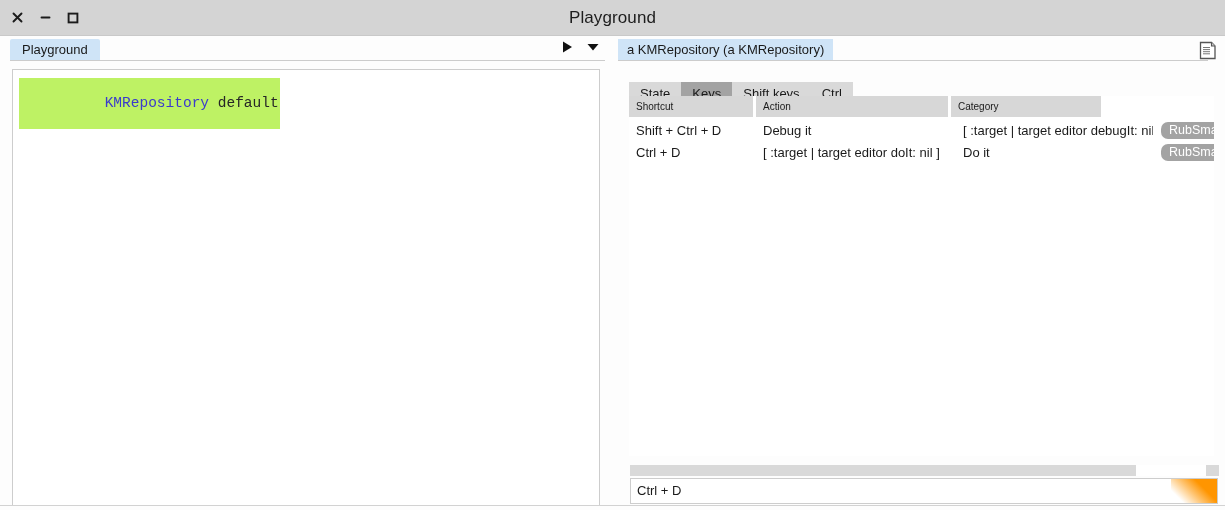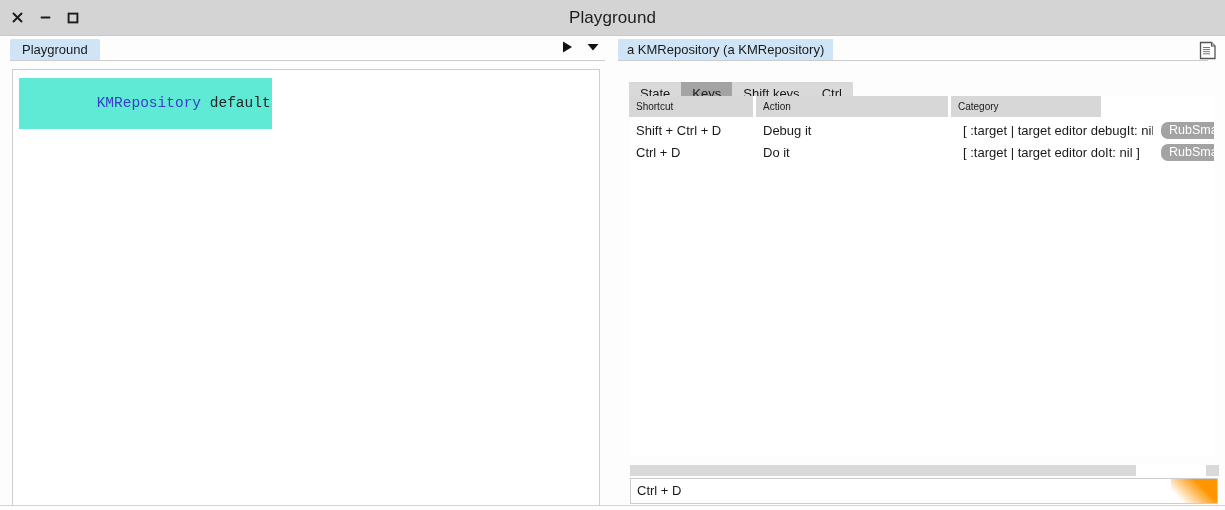--- a/index.html
+++ b/index.html
@@ -111,22 +111,22 @@
     border: 1px solid #cdcdcd;
     box-sizing: border-box;
     overflow: hidden;
   }
   .code-line {
     position: absolute;
     left: 6px; top: 8px;
     font-family: "Liberation Mono", monospace;
     font-size: 14.5px;
     white-space: pre;
-    background: #5eead4;
-    padding: 1px 1px 2px 8px;
+    background: #bef264;
+    padding: 1px 1px 2px 16px;
   }
   .tok-class { color: #3b3bcc; }
   .tok-msg { color: #262626; }
 
   
   .right-pane {
     position: absolute;
     left: 612px; top: 0;
     width: 613px; height: 475px;
   }
@@ -385,22 +385,22 @@
         <div class="td" style="width:124px">Shift + Ctrl + D</div>
         <div class="td" style="width:197px">Debug it</div>
         <div class="td" style="width:197px">[ :target | target editor debugIt: nil ]</div>
         <div class="td" style="width:150px;padding-left:0">
           <span class="cat-badge">RubSmalltalkEditor</span>
         </div>
       </div>
 
       <div class="tbl-row" style="top:45px">
         <div class="td" style="width:124px">Ctrl + D</div>
+        <div class="td" style="width:197px">[ :target | target editor doIt: nil ]</div>
         <div class="td" style="width:197px">Do it</div>
-        <div class="td" style="width:197px">[ :target | target editor doIt: nil ]</div>
         <div class="td" style="width:150px;padding-left:0">
           <span class="cat-badge">RubSmalltalkEditor</span>
         </div>
       </div>
 
     </div>
   </div>
 
   <div class="hscroll">
     <div class="hscroll-thumb"></div>

